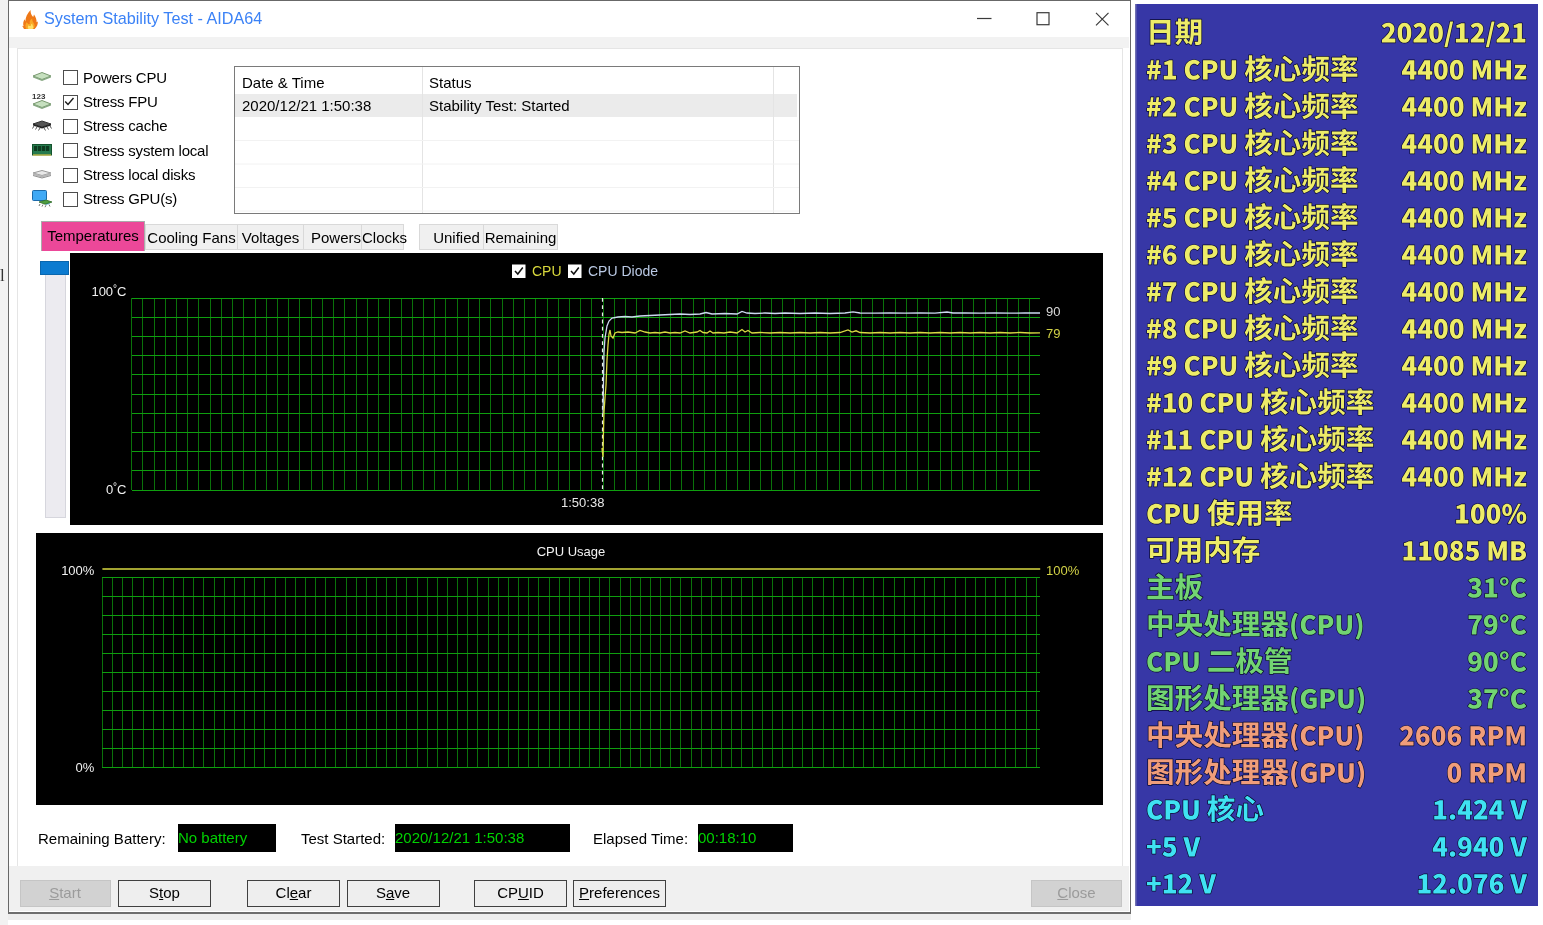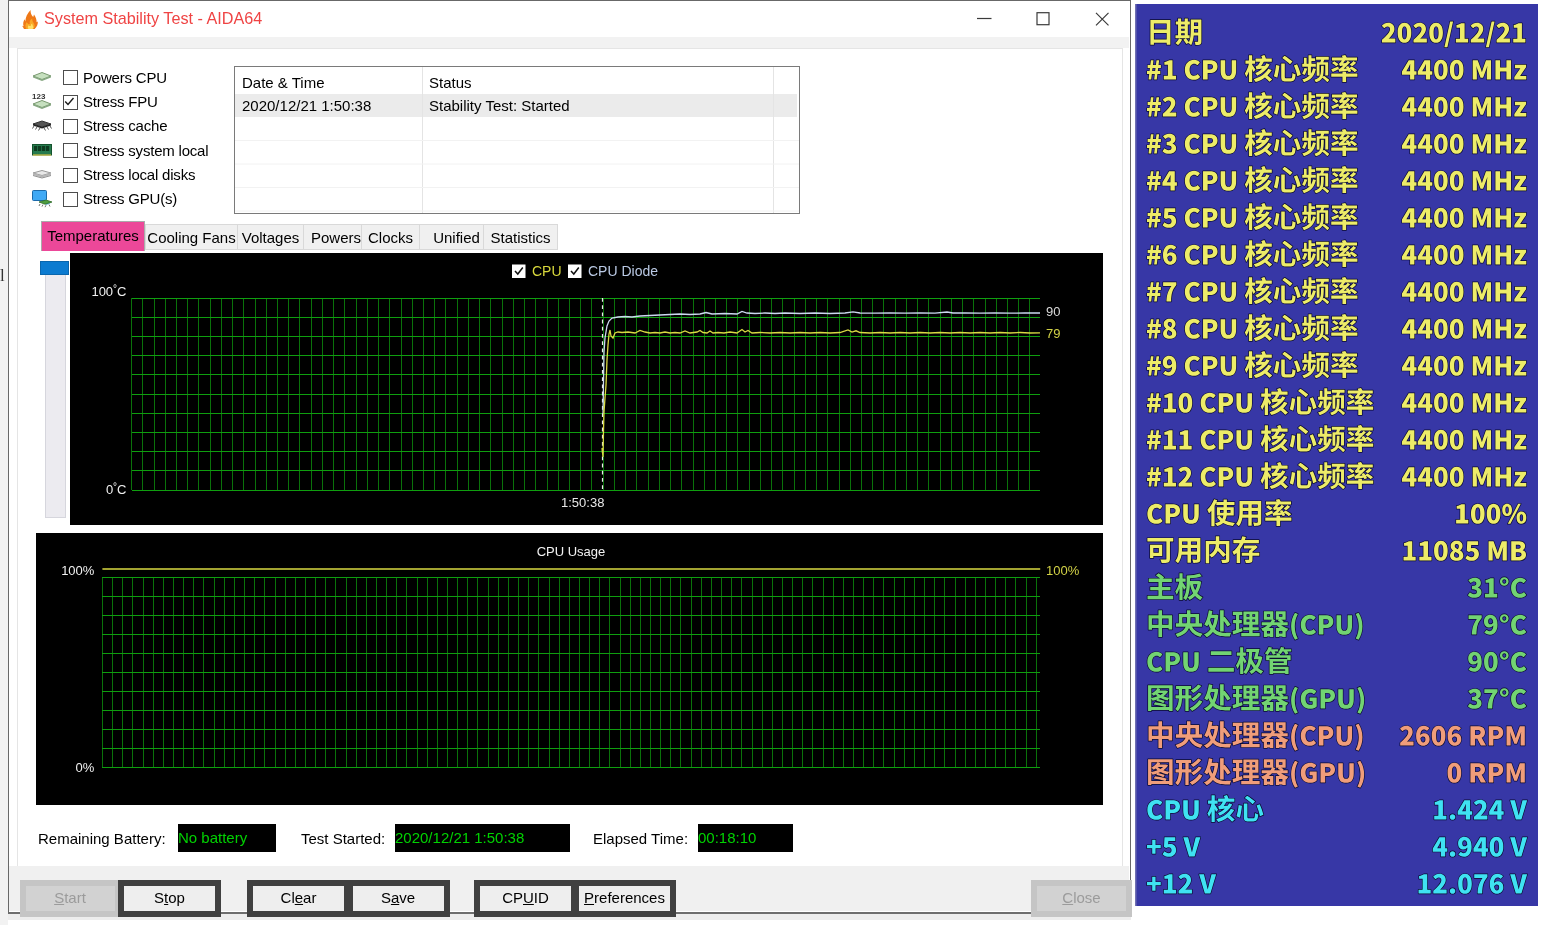--- a/index.html
+++ b/index.html
@@ -1,35 +1,35 @@
 <!DOCTYPE html>
 <html><head><meta charset="utf-8"><style>
 html,body{margin:0;padding:0;}
 body{width:1543px;height:925px;background:#fff;overflow:hidden;position:relative;
  font-family:"Liberation Sans",sans-serif;}
 .abs{position:absolute;}
 .t15{font-size:15px;color:#000;line-height:18px;white-space:nowrap;}
 .cb{position:absolute;width:13px;height:13px;background:#fff;border:1px solid #4d4d4d;}
 .grnbox{position:absolute;background:#000;color:#00d200;font-size:15px;text-align:left;line-height:28px;height:28px;white-space:nowrap;}
-.btn{position:absolute;height:25px;width:89px;background:#eeeeee;border:6px solid #404040;
+.btn{position:absolute;height:25px;width:89px;background:#eeeeee;border:1px solid #404040;
  font-size:15px;color:#000;text-align:center;line-height:24px;}
 .btn.dis{background:#d2d2d2;border-color:#c5c5c5;color:#9b9b9b;}
 .tab{position:absolute;top:224px;height:26px;background:#f0f0f0;border:1px solid #d9d9d9;
  box-sizing:border-box;font-size:15px;color:#000;text-align:center;line-height:25px;}
 u{text-decoration:underline;}
 </style></head><body>
 <div class="abs" style="left:0;top:0;width:8px;height:925px;background:#f2f2f2"></div>
 <div class="abs" style="left:0;top:266px;font-family:'Liberation Serif',serif;font-size:17px;color:#333">l</div>
 <div class="abs" style="left:8px;top:0;width:1121px;height:911px;background:#fff;border:1px solid #686868;border-bottom:2px solid #6e6e6e"></div>
 <svg class="abs" style="left:20.5px;top:9px" width="18" height="20" viewBox="0 0 18 20">
 <path d="M3 20 L1.2 16.8 L2.6 17.3 C1.8 14.6 2.2 12.2 3.8 10.2 L4.4 12.4 C4.4 8.6 6.2 4.6 9.6 1 C9.4 3.8 10.2 6 12.2 8 L13 5.4 C14.8 8.2 15.8 10.6 15.6 13.2 L16.8 12.6 C17 15.4 16 17.9 13.6 20 Z" fill="#ef7816"></path>
 <path d="M5.5 20 C4 18 4 15.4 5.8 13 C6.4 14.6 7.6 15.2 8.8 15 C8.2 12.8 9.2 10.8 11.2 9.6 C11 12 12.4 13.4 13.2 15 C14 16.8 13.6 18.6 12 20 Z" fill="#f9a825"></path>
 <path d="M7.5 20 C6.6 18.8 6.6 17.4 7.6 16.2 C8.2 17 9 17.2 9.8 17 C9.6 16 10.2 15 11.2 14.6 C11.2 16 12 16.8 12.3 17.8 C12.7 18.8 12.3 19.4 11.4 20 Z" fill="#ffe066"></path>
 </svg>
-<div class="abs" style="left:44px;top:9px;font-size:16.2px;color:#ef4444;white-space:nowrap">System Stability Test - AIDA64</div>
+<div class="abs" style="left:44px;top:9px;font-size:16.2px;color:#3b82f6;white-space:nowrap">System Stability Test - AIDA64</div>
 <svg class="abs" style="left:970px;top:10px" width="145" height="18" viewBox="0 0 145 18">
 <line x1="7" y1="8.5" x2="21.5" y2="8.5" stroke="#3b3b3b" stroke-width="1.2"></line>
 <rect x="67" y="2.7" width="12" height="12" fill="none" stroke="#3b3b3b" stroke-width="1.2"></rect>
 <path d="M126 2.8 138.5 15.3 M138.5 2.8 126 15.3" stroke="#3b3b3b" stroke-width="1.2"></path>
 </svg>
 <div class="abs" style="left:9px;top:37px;width:1120px;height:11px;background:#f2f2f2"></div>
 <div class="abs" style="left:17px;top:48px;width:1104px;height:817px;background:#fff;border:1px solid #e5e5e5"></div>
 <div class="abs" style="left:9px;top:866px;width:1120px;height:45px;background:#f0f0f0"></div>
 <div class="abs" style="left:8px;top:914px;width:1123px;height:6px;background:#ededed"></div>
 <svg class="abs" style="left:31px;top:67.5px" width="23" height="20" viewBox="0 0 23 20">
@@ -98,23 +98,23 @@
 <div class="abs t15" style="left:429px;top:74px">Status</div>
 <div class="abs t15" style="left:242px;top:97px">2020/12/21 1:50:38</div>
 <div class="abs t15" style="left:429px;top:97px">Stability Test: Started</div>
 <svg class="abs" style="left:234px;top:66px" width="566" height="148" viewBox="0 0 566 148">
 <path d="M188.5 1 V147 M539.5 1 V147" stroke="#e4e4e4" stroke-width="1"></path>
 <path d="M1 74.5 H565 M1 98 H565 M1 121.5 H565 M1 145 H565" stroke="#f2f2f2" stroke-width="1"></path>
 </svg>
 <div class="tab" style="left:145px;width:93px">Cooling Fans</div>
 <div class="tab" style="left:237px;width:67px">Voltages</div>
 <div class="tab" style="left:303px;width:66px">Powers</div>
-<div class="tab" style="left:361px;width:59px">Clocks</div>
+<div class="tab" style="left:361px;width:43px">Clocks</div>
 <div class="tab" style="left:419px;width:75px">Unified</div>
-<div class="tab" style="left:483px;width:75px">Statistics</div>
+<div class="tab" style="left:483px;width:75px">Remaining</div>
 <div class="abs" style="left:41px;top:221px;width:104px;height:30px;background:#ec4899;border:1px solid #ababab;border-bottom:none;box-sizing:border-box;font-size:15px;text-align:center;line-height:27px;z-index:3">Temperatures</div>
 <div class="abs" style="left:44.5px;top:261px;width:19px;height:255px;background:#ecebf0;border:1px solid #d6d6dd"></div>
 <div class="abs" style="left:40px;top:261px;width:27px;height:12px;background:#0c7bd0;border:1px solid #0a66ad"></div>
 <svg class="abs" style="left:70px;top:253px" width="1033" height="272" viewBox="0 0 1033 272" font-family="Liberation Sans">
     <rect x="0" y="0" width="1033" height="272" fill="#000"></rect>
     <path d="M61.5 45V237M72.7 45V237M84.0 45V237M95.2 45V237M106.4 45V237M117.7 45V237M128.9 45V237M140.1 45V237M151.3 45V237M162.6 45V237M173.8 45V237M185.0 45V237M196.3 45V237M207.5 45V237M218.7 45V237M229.9 45V237M241.2 45V237M252.4 45V237M263.6 45V237M274.9 45V237M286.1 45V237M297.3 45V237M308.6 45V237M319.8 45V237M331.0 45V237M342.3 45V237M353.5 45V237M364.7 45V237M375.9 45V237M387.2 45V237M398.4 45V237M409.6 45V237M420.9 45V237M432.1 45V237M443.3 45V237M454.6 45V237M465.8 45V237M477.0 45V237M488.2 45V237M499.5 45V237M510.7 45V237M521.9 45V237M533.2 45V237M544.4 45V237M555.6 45V237M566.9 45V237M578.1 45V237M589.3 45V237M600.5 45V237M611.8 45V237M623.0 45V237M634.2 45V237M645.5 45V237M656.7 45V237M667.9 45V237M679.2 45V237M690.4 45V237M701.6 45V237M712.8 45V237M724.1 45V237M735.3 45V237M746.5 45V237M757.8 45V237M769.0 45V237M780.2 45V237M791.5 45V237M802.7 45V237M813.9 45V237M825.1 45V237M836.4 45V237M847.6 45V237M858.8 45V237M870.1 45V237M881.3 45V237M892.5 45V237M903.8 45V237M915.0 45V237M926.2 45V237M937.4 45V237M948.7 45V237M959.9 45V237" stroke="#0a720a" stroke-width="1" fill="none" shape-rendering="crispEdges"></path>
     <path d="M61.5 45.0H970.2M61.5 64.2H970.2M61.5 83.4H970.2M61.5 102.6H970.2M61.5 121.8H970.2M61.5 141.0H970.2M61.5 160.2H970.2M61.5 179.4H970.2M61.5 198.6H970.2M61.5 217.8H970.2M61.5 237.0H970.2" stroke="#0f9e0f" stroke-width="1" fill="none" shape-rendering="crispEdges"></path>
     <path d="M532.5 45V237" stroke="#ececec" stroke-width="1.2" stroke-dasharray="3.8 3.4" fill="none"></path>
     <polyline points="533.0,161.0 534.0,99.0 535.0,85.0 537.0,73.0 539.0,68.0 542.0,65.0 548.0,64.0 555.0,63.5 562.0,64.0 570.0,63.0 580.0,62.5 590.0,62.0 600.0,61.5 610.0,61.0 620.0,61.5 630.0,61.0 636.0,59.5 642.0,61.0 655.0,60.5 667.0,61.0 672.0,58.5 677.0,60.0 685.0,60.5 695.0,60.0 705.0,60.5 715.0,60.0 730.0,60.5 745.0,60.0 760.0,60.5 775.0,60.0 783.0,58.8 790.0,60.0 805.0,60.2 820.0,60.0 835.0,60.2 850.0,60.0 865.0,60.2 877.0,59.0 883.0,60.0 895.0,60.0 910.0,60.2 925.0,60.0 940.0,60.2 955.0,60.0 970.0,60.0" fill="none" stroke="#ccd9f0" stroke-width="1.3"></polyline>
     <polyline points="532.0,195.0 533.0,204.0 533.5,177.0 534.0,159.0 535.0,145.0 536.0,132.0 537.0,107.0 538.0,92.0 539.0,81.0 540.0,77.0 541.0,83.0 543.0,85.0 545.0,80.0 548.0,79.0 552.0,79.5 558.0,79.0 565.0,80.0 570.0,77.5 575.0,79.0 580.0,80.0 585.0,79.5 590.0,80.0 595.0,79.0 600.0,80.0 605.0,79.5 610.0,80.0 615.0,78.0 620.0,80.0 627.0,79.0 630.0,77.5 633.0,79.5 637.0,80.0 640.0,78.0 643.0,80.0 648.0,79.5 654.0,80.0 660.0,79.0 667.0,80.0 672.0,76.5 675.0,79.0 678.0,77.5 682.0,80.0 690.0,79.5 700.0,80.0 710.0,79.5 720.0,80.0 730.0,79.5 740.0,80.0 750.0,79.5 760.0,80.0 770.0,79.5 778.0,77.0 782.0,79.0 786.0,77.8 790.0,79.5 800.0,80.0 810.0,79.5 820.0,80.0 830.0,79.5 840.0,80.0 850.0,79.5 860.0,80.0 870.0,79.5 880.0,80.0 890.0,79.5 900.0,80.0 910.0,79.5 920.0,80.0 930.0,79.5 940.0,80.0 950.0,79.5 960.0,80.0 970.0,79.8" fill="none" stroke="#d9da42" stroke-width="1.3"></polyline>

